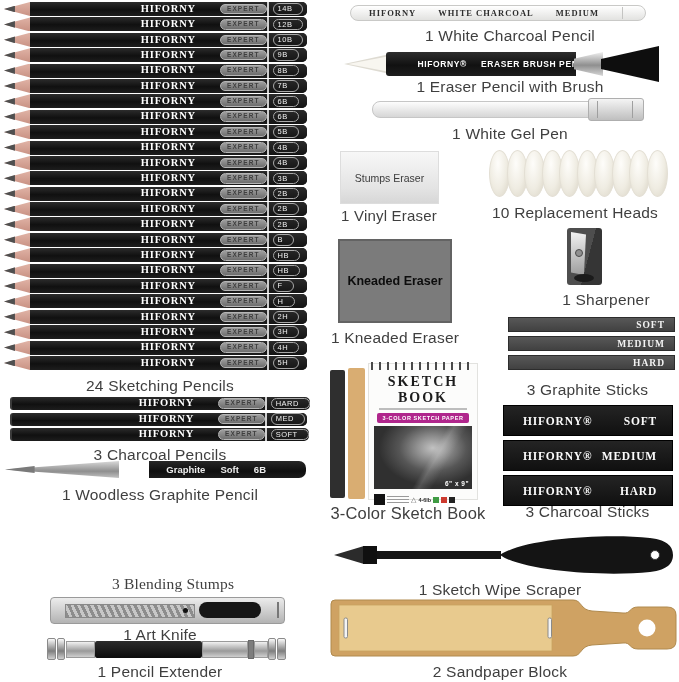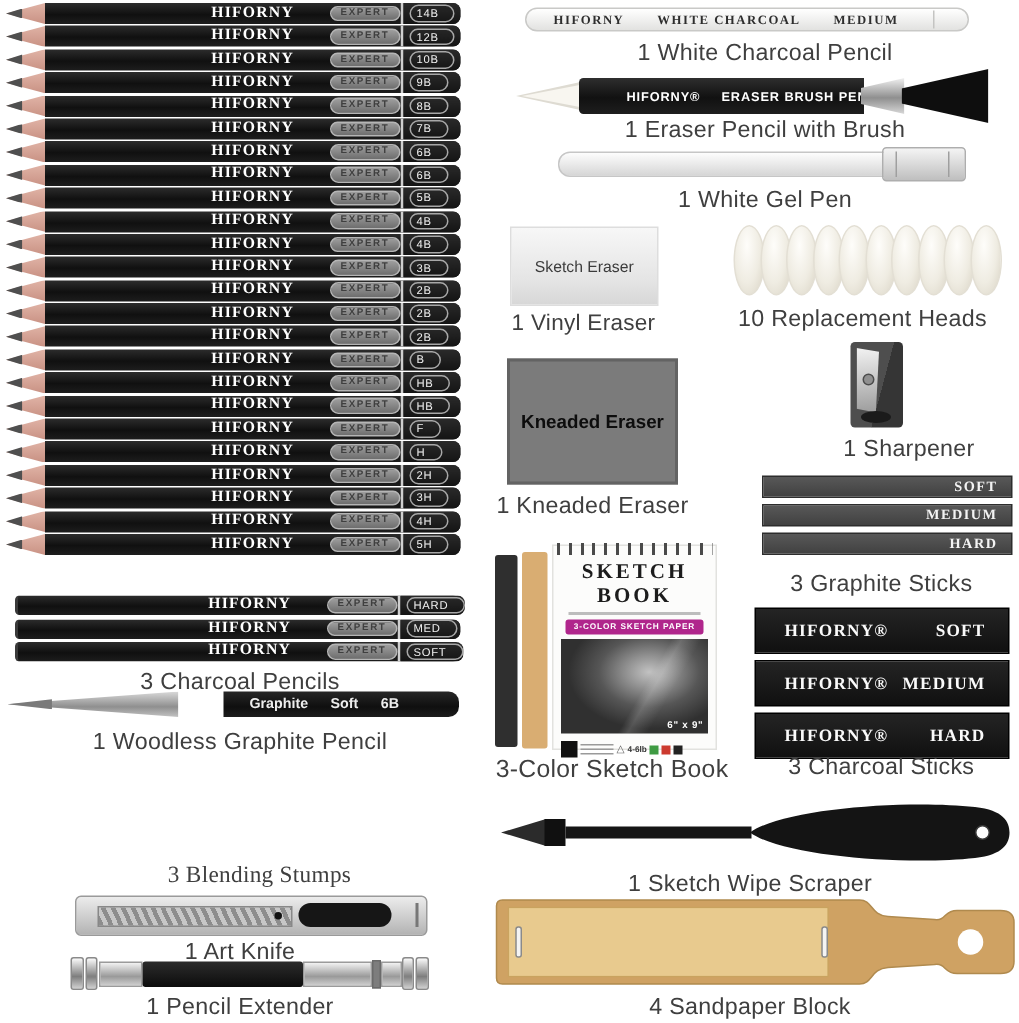--- a/index.html
+++ b/index.html
@@ -528,20 +528,21 @@
         </div>
         <div class="pbody">
           <span class="brand">HIFORNY</span>
           <span class="badge">EXPERT</span>
           <div class="pend">
             <span class="chip">5H</span>
           </div>
         </div>
       </div>
     </div>
+  <div class="caption" id="capSketching">24 Sketching Pencils</div>
 
   <div id="charcoalPencils">
 
       <div class="pencil">
         <div class="pbody flatleft">
           <span class="brand">HIFORNY</span>
           <span class="badge">EXPERT</span>
           <div class="pend">
             <span class="chip">HARD</span>
           </div>
@@ -621,21 +622,21 @@
   </div>
   <div class="ep-ferrule"></div>
   <div class="ep-brush"></div>
   <div class="caption" id="capEraserPencil">1 Eraser Pencil with Brush</div>
 
   <div class="gp-body"></div>
   <div class="gp-cap"></div>
   <div class="caption" id="capGelPen">1 White Gel Pen</div>
 
   <div id="vinyl">
-    <span>Sketch Eraser</span>
+    <span>Stumps Eraser</span>
   </div>
   <div class="caption" id="capVinyl">1 Vinyl Eraser</div>
 
   <div id="heads">
 
   <div class="head"></div>
       <div class="head"></div>
       <div class="head"></div>
       <div class="head"></div>
       <div class="head"></div>
@@ -731,15 +732,15 @@
   </svg>
   <div class="caption" id="capScraper">1 Sketch Wipe Scraper</div>
 
   <svg class="abs" style="left:330px;top:597px;" width="349" height="64" viewBox="0 0 349 64">
     <path d="M5,3 H243 C252,3 250,13 262,14 L293,16 C301,17 299,10 308,10 H337 Q346,10 346,18 V44 Q346,52 337,52 H308 C299,52 301,45 293,46 L262,48 C250,49 252,59 243,59 H5 Q1,59 1,55 V7 Q1,3 5,3 Z" fill="#cfa263" stroke="#b08a4e" stroke-width="1"></path>
     <rect x="9" y="8" width="213" height="46" fill="#e8ca8e" stroke="#c9a35f" stroke-width="0.8"></rect>
     <rect x="14" y="21" width="3.5" height="20" rx="1.5" fill="#f4f4f4" stroke="#8a8a8a" stroke-width="1"></rect>
     <rect x="218" y="21" width="3.5" height="20" rx="1.5" fill="#f4f4f4" stroke="#8a8a8a" stroke-width="1"></rect>
     <circle cx="317" cy="31" r="8.5" fill="#ffffff"></circle>
   </svg>
-  <div class="caption" id="capSand">4 Sandpaper Block</div>
+  <div class="caption" id="capSand">2 Sandpaper Block</div>
 
 </div>
 
 </body></html>

